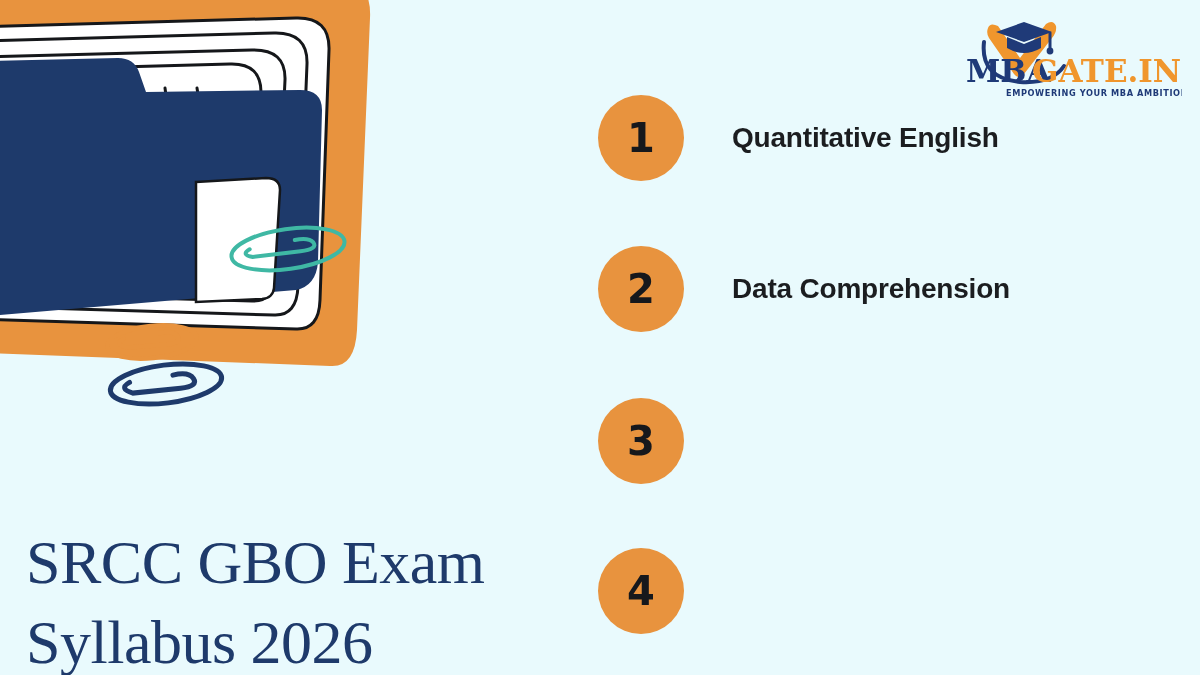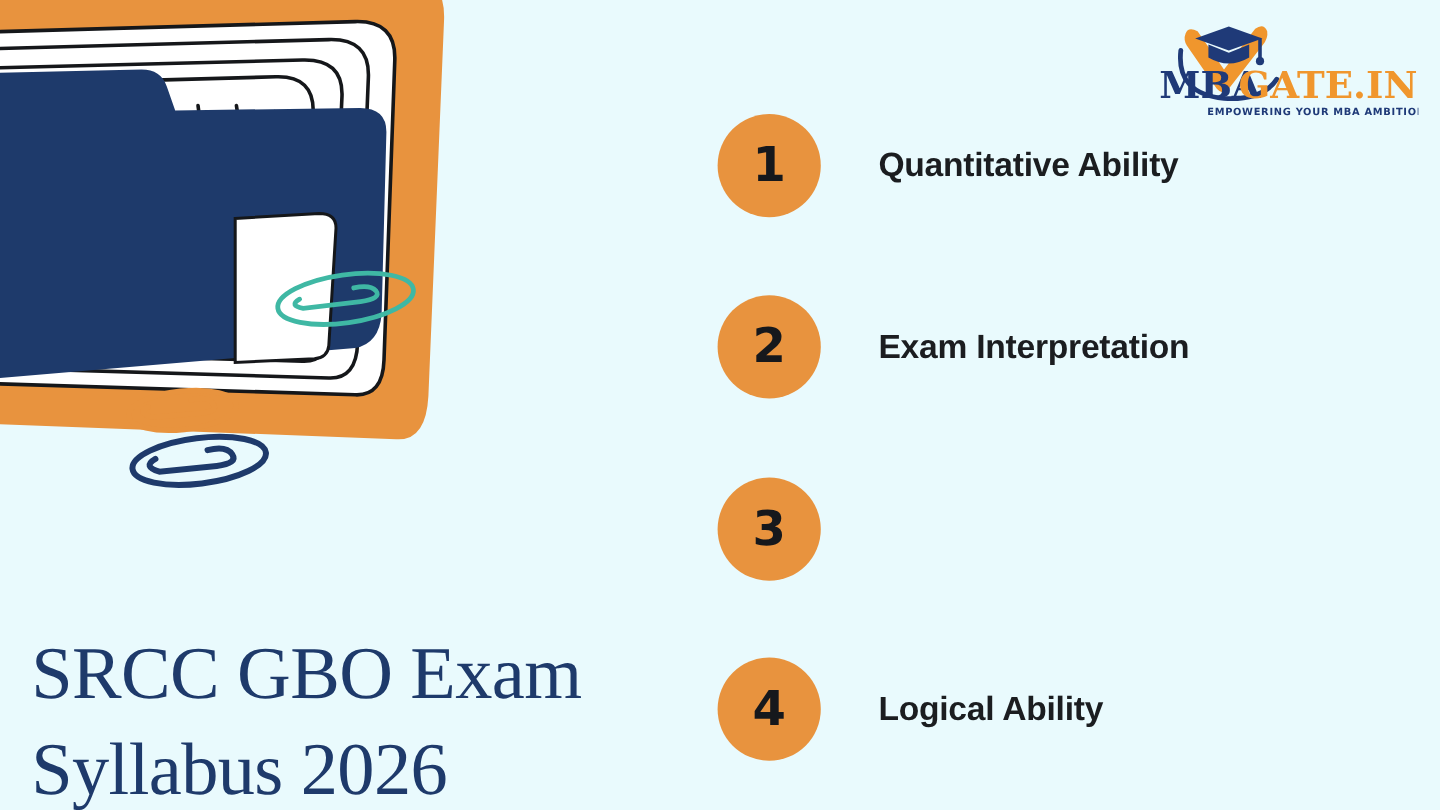--- a/index.html
+++ b/index.html
@@ -184,32 +184,31 @@
       <text x="6" y="66" font-family="'DejaVu Serif', serif" font-size="31" font-weight="bold" fill="#1f3a78">MBA</text>
       <text x="72" y="66" font-family="'DejaVu Serif', serif" font-size="31" font-weight="bold" fill="#f0962d">GATE.IN</text>
       <text x="46" y="80" font-family="'DejaVu Sans', sans-serif" font-size="8.2" font-weight="bold" fill="#1f3a78" letter-spacing="0.6">EMPOWERING YOUR MBA AMBITIONS</text>
     </svg>
   </div>
 
   <div id="syllabus-list">
 
     <div class="syllabus-item" style="top:0px;">
       <div class="item-badge">1</div>
-      <div class="item-label">Quantitative Ability</div>
+      <div class="item-label">Quantitative English</div>
     </div>
 
     <div class="syllabus-item" style="top:151px;">
       <div class="item-badge">2</div>
-      <div class="item-label">Exam Interpretation</div>
+      <div class="item-label">Data Comprehension</div>
     </div>
 
     <div class="syllabus-item" style="top:303px;">
       <div class="item-badge">3</div>
     </div>
 
     <div class="syllabus-item" style="top:453px;">
       <div class="item-badge">4</div>
-      <div class="item-label">Logical Ability</div>
     </div>
 
   </div>
 
 </div>
 
 </body></html>

